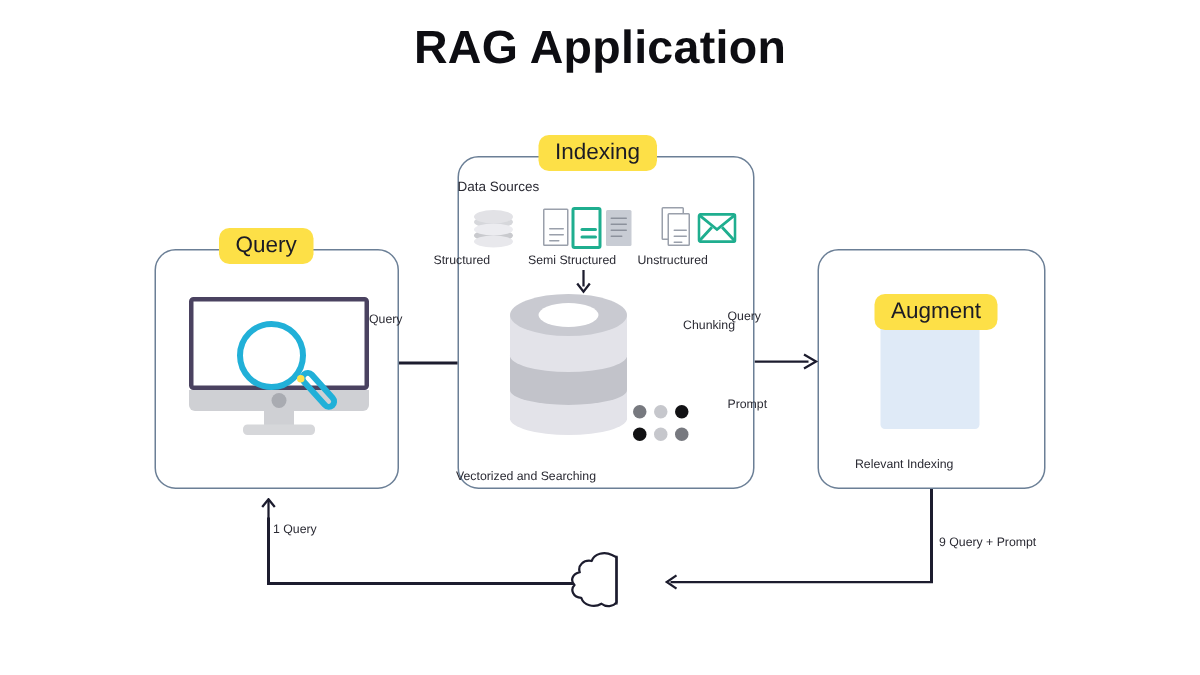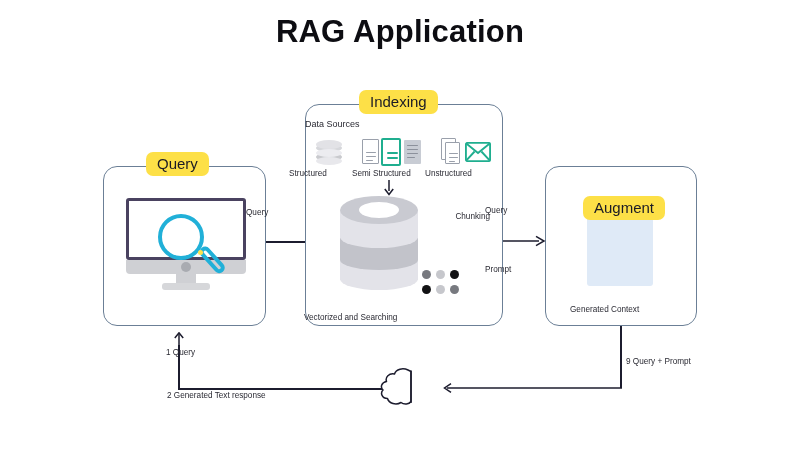--- a/index.html
+++ b/index.html
@@ -262,45 +262,44 @@
   <div class="abs cap" style="left:304px;top:313px;width:198px;">Vectorized and Searching</div>
 
   <div class="abs panel" id="panel-augment"></div>
   <div class="panel-label" id="label-augment">Augment</div>
 
   <div class="abs" id="augdoc">
     <div class="abs" id="augdoc-body"></div>
     <div class="abs" id="augdoc-fold2"></div>
     <div class="abs" id="augdoc-fold"></div>
   </div>
-  <div class="abs cap" style="left:570px;top:305px;width:100px;">Generated Context</div>
+  <div class="abs cap" style="left:570px;top:305px;width:100px;">Relevant Indexing</div>
 
   <div class="abs hline" style="left:266px;top:241px;width:39px;"></div>
   <div class="abs cap" style="left:246px;top:208px;width:80px;">Query</div>
 
   <div class="abs" style="left:503px;top:233px;width:44px;height:16px;">
     <svg width="44" height="16" viewBox="0 0 44 16">
       <path d="M0 8 H36" stroke="#1c1c2e" stroke-width="1.5" fill="none"></path>
       <path d="M33 3.4 L41 8 L33 12.6" fill="none" stroke="#1c1c2e" stroke-width="1.5"></path>
     </svg>
   </div>
   <div class="abs cap" style="left:485px;top:206px;width:80px;">Query</div>
   <div class="abs cap" style="left:485px;top:265px;width:80px;">Prompt</div>
 
   <div class="abs" style="left:172px;top:332px;width:14px;height:16px;">
     <svg width="14" height="16" viewBox="0 0 14 16">
       <path d="M7 16 V2" stroke="#1c1c2e" stroke-width="1.5" fill="none"></path>
       <path d="M2.8 6 L7 0.8 L11.2 6" fill="none" stroke="#1c1c2e" stroke-width="1.5"></path>
     </svg>
   </div>
   <div class="abs vline" style="left:178px;top:345px;height:44px;"></div>
-  <div class="abs cap" style="left:166px;top:348px;width:80px;text-align:left;">1 Query</div>
+  <div class="abs cap" style="left:182px;top:348px;width:80px;text-align:left;">1 Query</div>
 
   <div class="abs hline" style="left:178px;top:388px;width:204px;"></div>
-  <div class="abs cap" style="left:167px;top:391px;width:160px;text-align:left;">2 Generated Text response</div>
 
   <div class="abs" id="cloud">
     <svg width="44" height="38" viewBox="0 0 44 38">
       <path d="M30 2
                C25 -0.5 18 1 16.5 6
                C11 5 7 9 8.5 13.5
                C3.5 14.5 2 19 5 22
                C2 25 4 30.5 9.5 30.5
                C11 35.5 18 37.5 23 34.5
                C26 37 31 36.5 33 33.5

